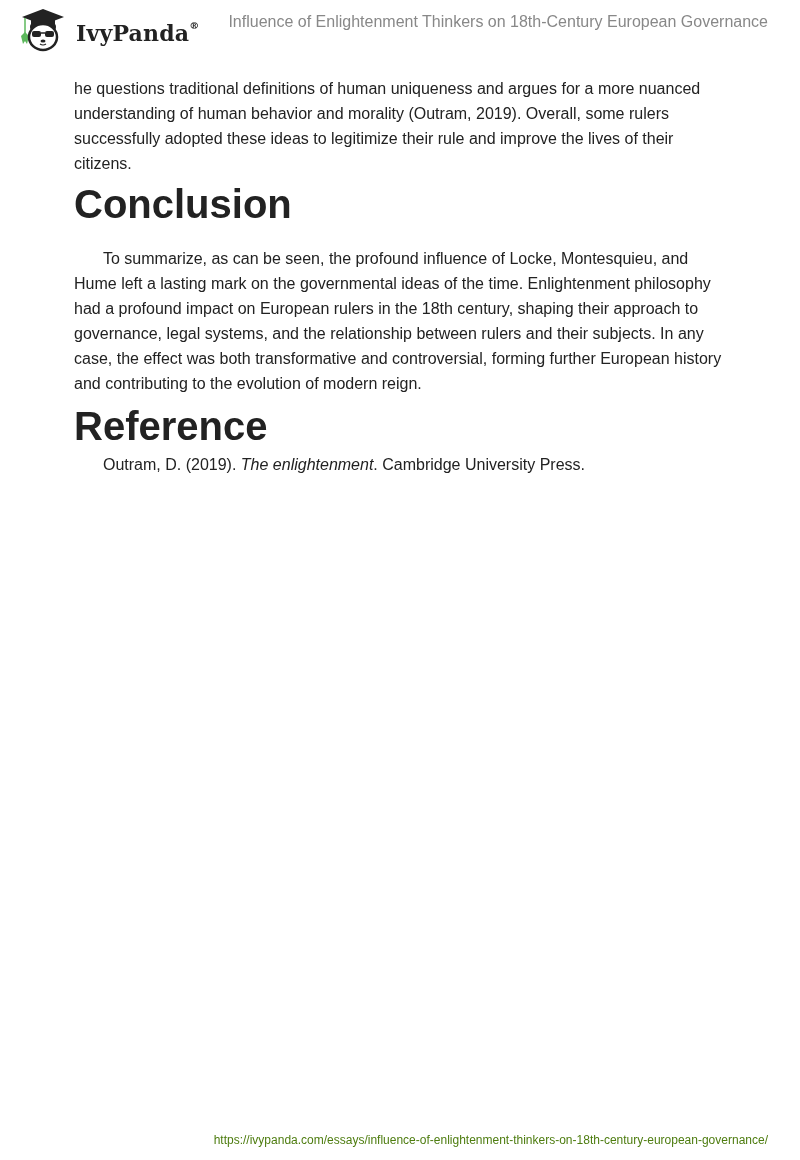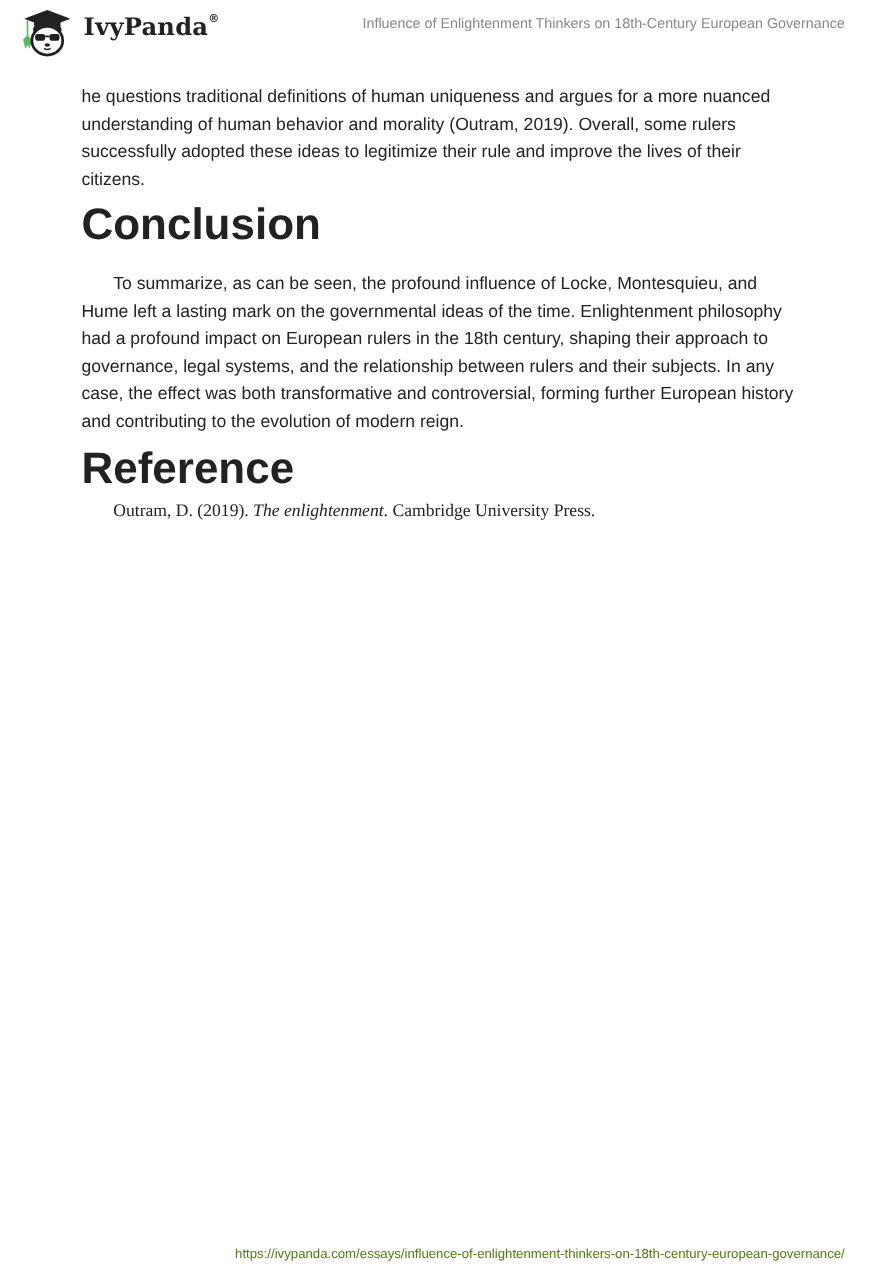--- a/index.html
+++ b/index.html
@@ -20,21 +20,21 @@
       top: 0;
       left: 0;
       width: 800px;
       height: 60px;
     }
     .logo {
       position: absolute;
       left: 14px;
       top: 6px;
       display: flex;
-      align-items: flex-start;
+      align-items: center;
       text-decoration: none;
     }
     .logo-mark {
       width: 58px;
       height: 48px;
       display: block;
     }
     .logo-text {
       font-family: "DejaVu Serif", serif;
       font-weight: bold;
@@ -49,21 +49,21 @@
       font-size: 10px;
       font-weight: bold;
       vertical-align: super;
       position: relative;
       top: -4px;
     }
     .doc-title {
       position: absolute;
       right: 32px;
       top: 13px;
-      font-size: 13px;
+      font-size: 16px;
       color: #888888;
       white-space: nowrap;
     }
     .content {
       position: absolute;
       left: 74px;
       top: 76px;
       width: 660px;
     }
     p.body {
@@ -89,21 +89,20 @@
     .h-reference {
       margin-top: 12px;
       margin-bottom: 8px;
     }
     .ref-entry {
       margin: 0;
       padding-left: 29px;
       font-size: 16px;
       line-height: 25px;
       color: #222222;
-      font-family: Liberation Serif, serif;
     }
     .ref-entry em {
       font-style: italic;
     }
     .footer-url {
       position: absolute;
       right: 32px;
       top: 1133px;
       font-size: 12px;
       color: #4d7c0f;

